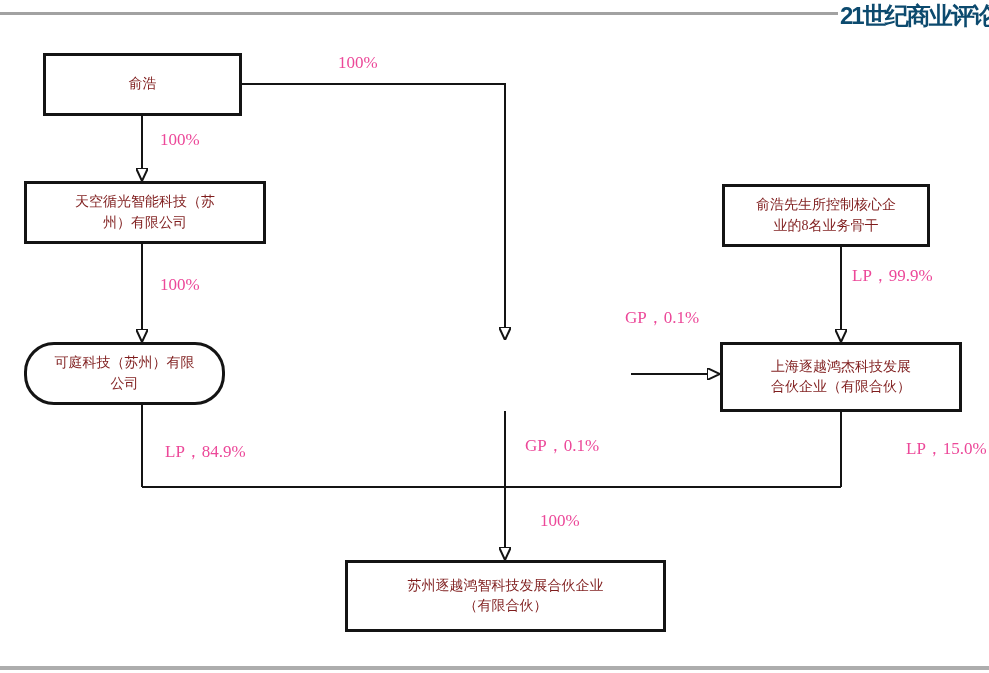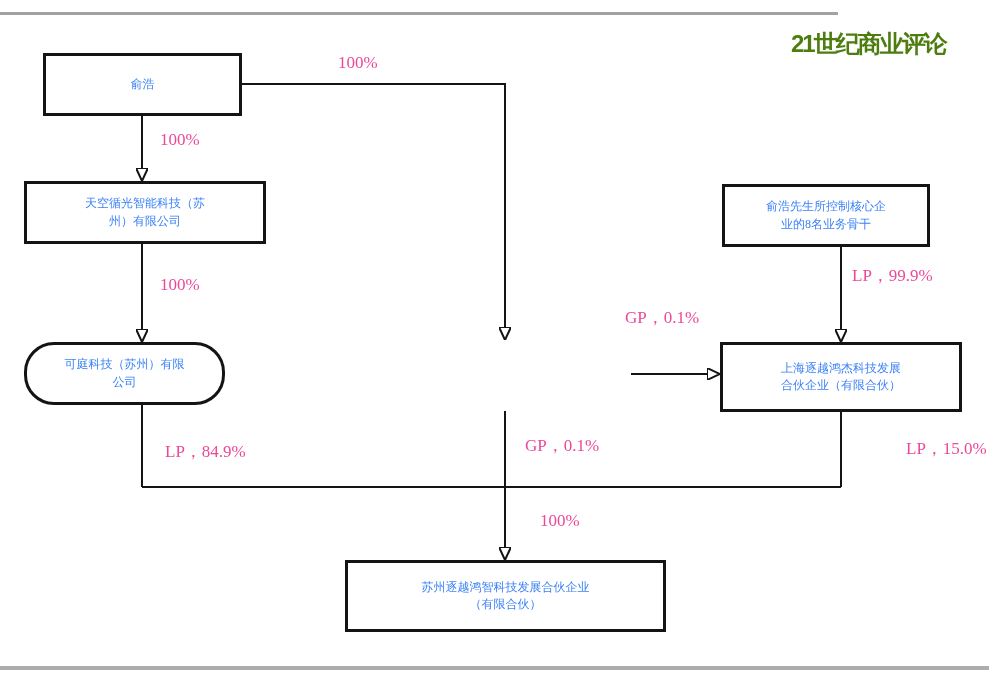--- a/index.html
+++ b/index.html
@@ -9,43 +9,42 @@
     height: 673px;
     background: #ffffff;
     overflow: hidden;
     font-family: "Liberation Serif", "DejaVu Serif", serif;
   }
   .rule { position: absolute; background: #a2a2a2; }
   .rule-top { left: 0; top: 12px; width: 838px; height: 3px; }
   .rule-bottom { left: 0; top: 666px; width: 989px; height: 4px; background: #adadad; }
   .logo {
     position: absolute;
-    left: 791px; top: 1px; width: 150px; height: 30px;
-    color: #4d7c0f;
+    left: 840px; top: 1px; width: 150px; height: 30px;
+    color: #0c4a6e;
     font-family: "Liberation Sans", "DejaVu Sans", sans-serif;
     font-weight: bold;
     font-size: 24px;
     letter-spacing: -2px;
     white-space: nowrap;
     line-height: 30px;
-    margin-top: 28px;
   }
   .connectors { position: absolute; left: 0; top: 0; width: 989px; height: 673px; }
   .connectors path { stroke: #141414; stroke-width: 2px; fill: none; }
   .node {
     position: absolute;
     box-sizing: border-box;
     border: 3px solid #141414;
     background: #ffffff;
-    color: #3b82f6;
+    color: #7f1d1d;
     display: flex;
     align-items: center;
     justify-content: center;
     text-align: center;
-    font-size: 12px;
+    font-size: 14px;
     line-height: 1.45;
     white-space: pre-line;
     padding: 16px 6px;
   }
   #node-yuhao     { left: 43px;  top: 53px;  width: 199px; height: 63px; }
   #node-tiankong  { left: 24px;  top: 181px; width: 242px; height: 63px; }
   #node-keting    { left: 24px;  top: 342px; width: 201px; height: 63px; border-radius: 30px; }
   #node-changkong { left: 386px; top: 340px; width: 245px; height: 71px; }
   #node-backbone  { left: 722px; top: 184px; width: 208px; height: 63px; }
   #node-shanghai  { left: 720px; top: 342px; width: 242px; height: 70px; }

